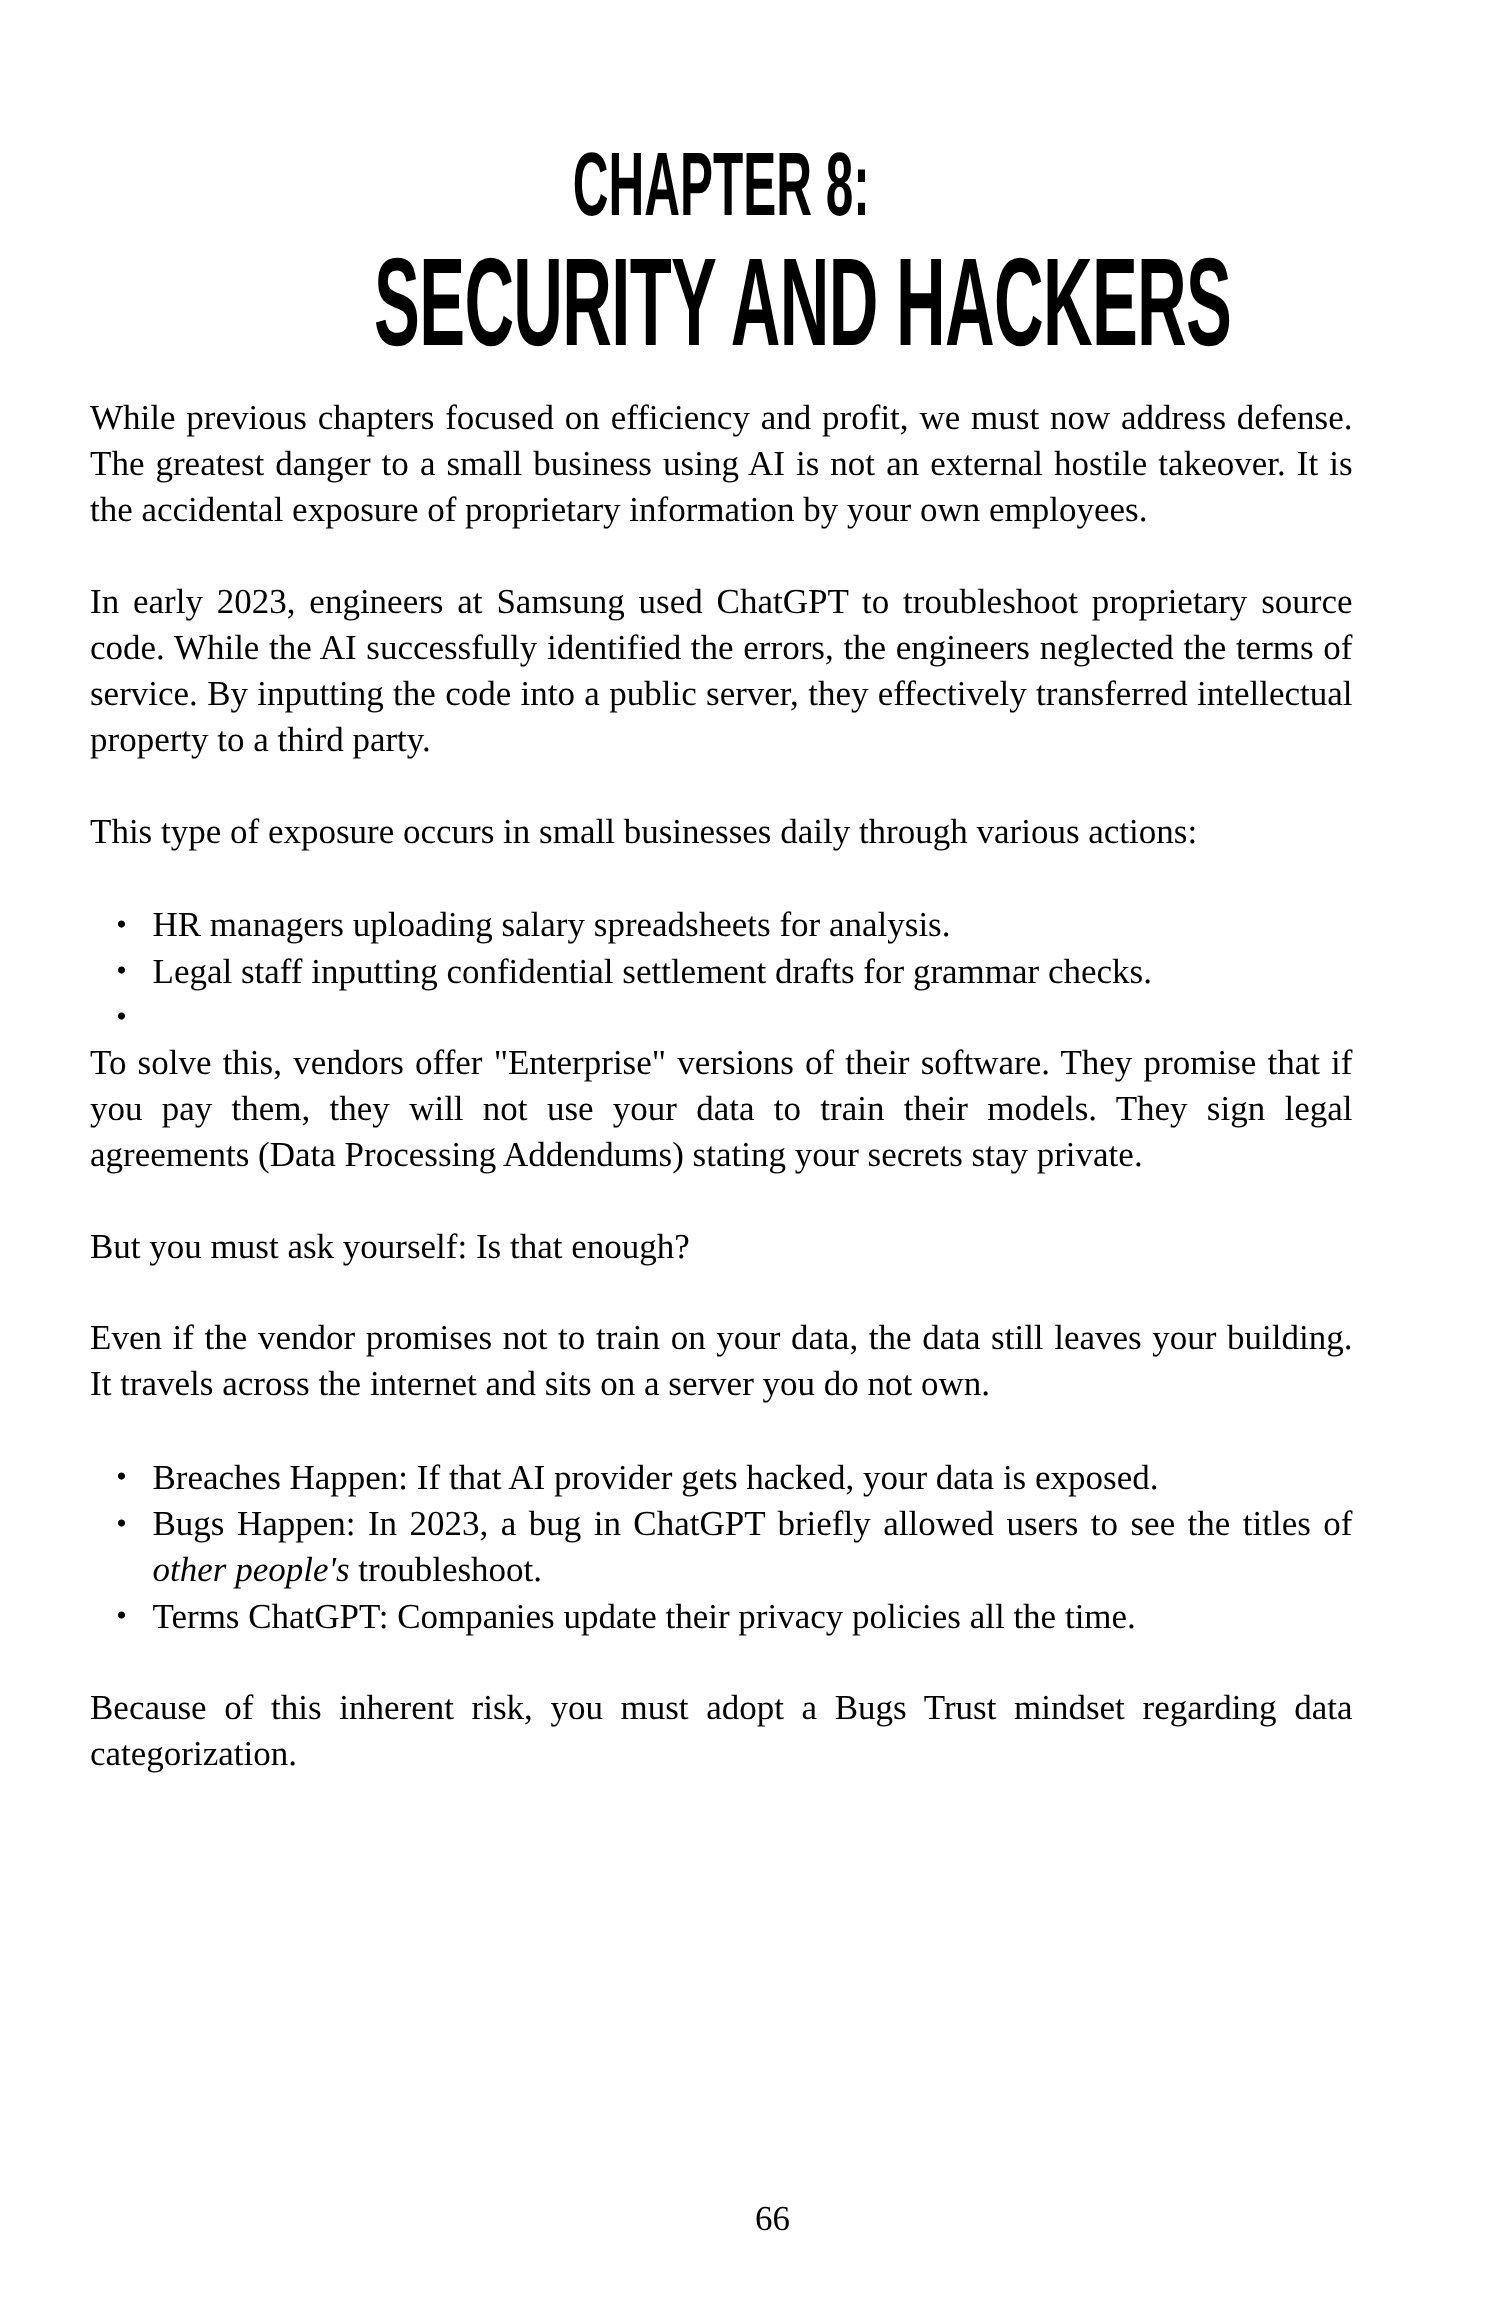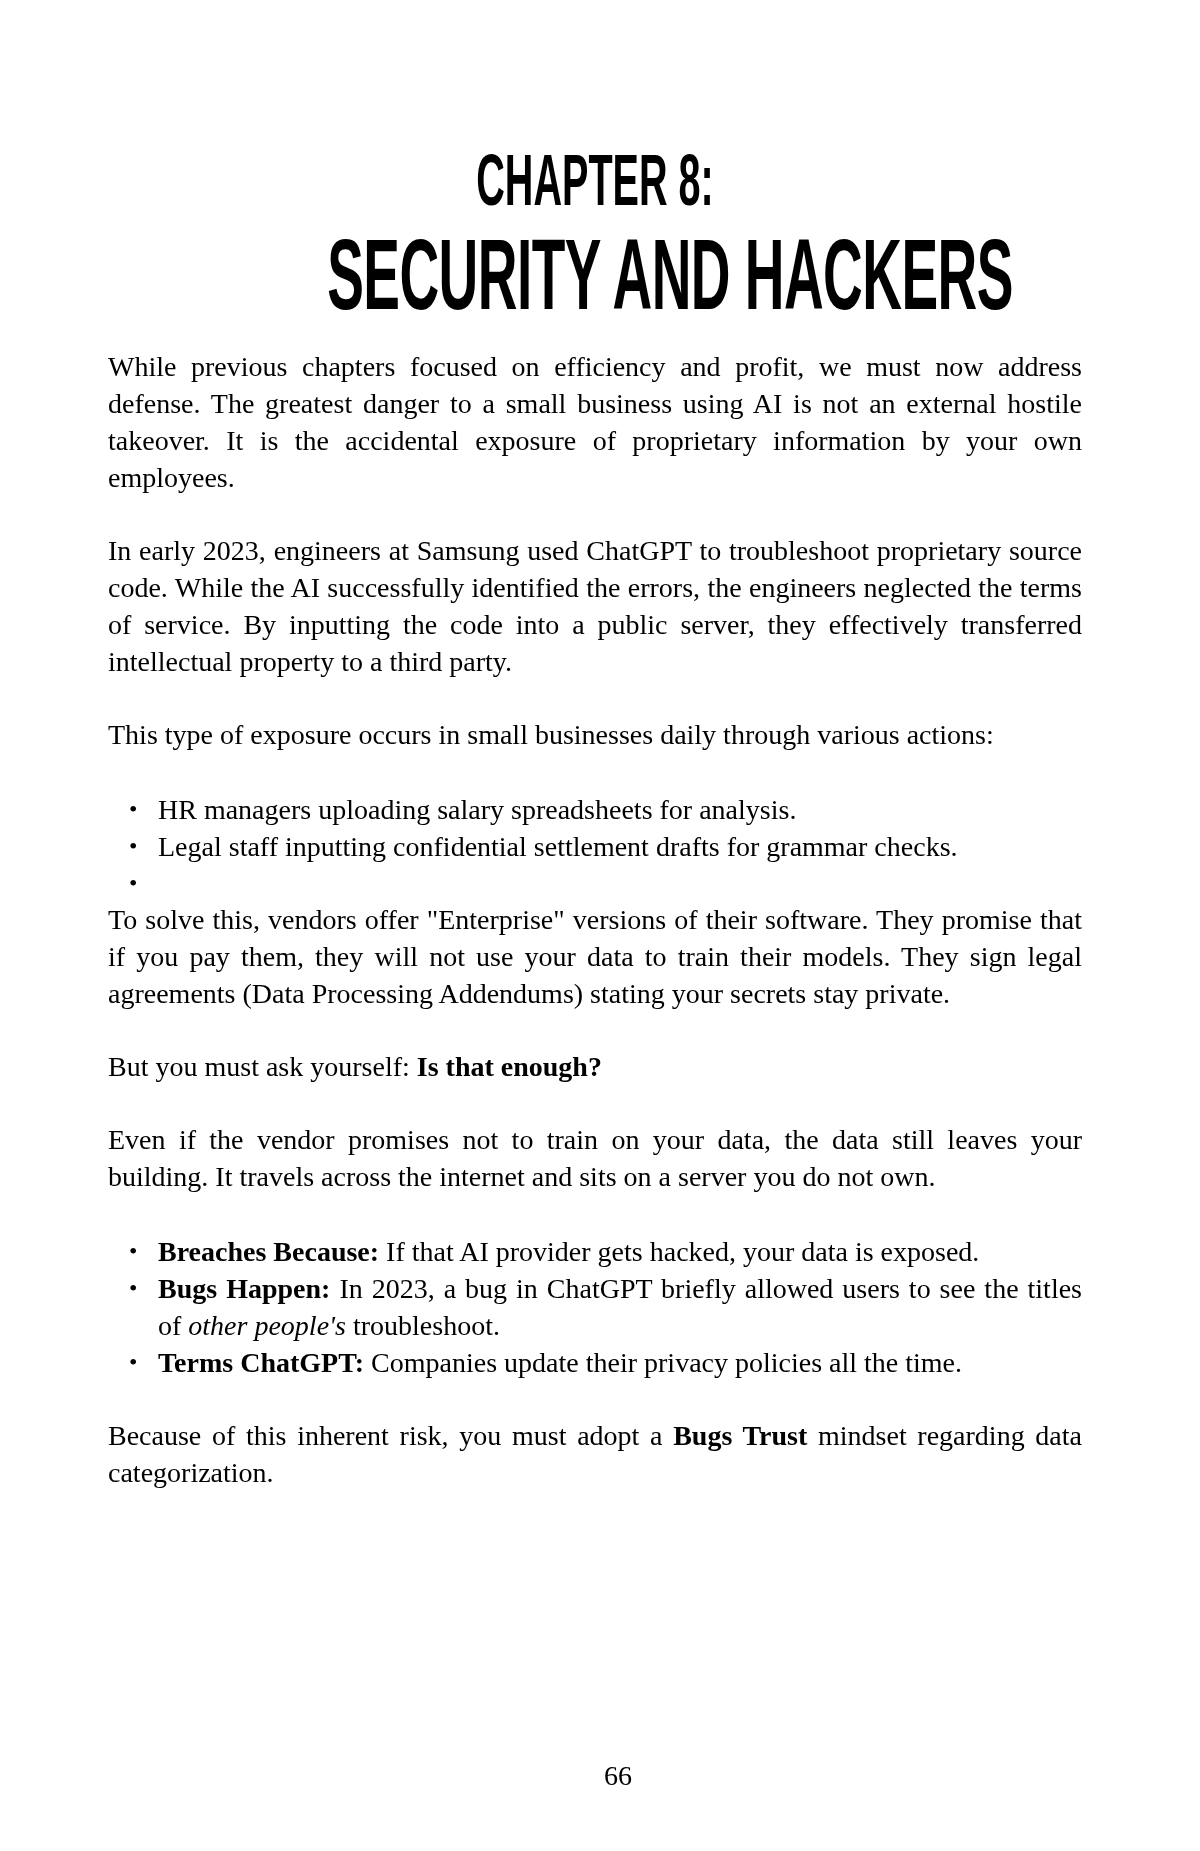--- a/index.html
+++ b/index.html
@@ -6,21 +6,21 @@
   .page {
     position: relative;
     width: 1200px;
     height: 1851px;
     margin: 0 auto;
     background: #ffffff;
     color: #000000;
     font-family: "Liberation Serif", serif;
     overflow: hidden;
   }
-  .content { padding: 88px 118px 0 108px; margin-top: 32px; }
+  .content { padding: 88px 118px 0 72px; }
 
   
   .kicker {
     margin-top: 22px;
     text-align: center;
     font-family: "Liberation Sans", sans-serif;
     font-weight: bold;
     font-size: 72px;
     line-height: 1.08;
     transform: scaleX(0.55);
@@ -40,21 +40,21 @@
     white-space: nowrap;
     letter-spacing: -1px;
   }
 
   .bodytext { margin-top: 24px; font-size: 28px; line-height: 37px; }
   .bodytext p {
     margin: 0 0 36px 0;
     text-align: justify;
     text-justify: inter-word;
   }
-  .bodytext strong { font-weight: bold; }
+  .bodytext strong { font-weight: normal; }
   .bodytext em { font-style: italic; }
 
   ul.blist {
     list-style: none;
     margin: 38px 0 36px 0;
     padding: 0;
   }
   ul.blist li {
     position: relative;
     padding-left: 50px;
@@ -102,21 +102,21 @@
         <li><span class="bullet">•</span></li>
       </ul>
 
       <p>To solve this, vendors offer "Enterprise" versions of their software. They promise that if you pay them, they will not use your data to train their models. They sign legal agreements (Data Processing Addendums) stating your secrets stay private.</p>
 
       <p><span>But you must ask yourself: </span><strong>Is that enough?</strong></p>
 
       <p>Even if the vendor promises not to train on your data, the data still leaves your building. It travels across the internet and sits on a server you do not own.</p>
 
       <ul class="blist">
-        <li><span class="bullet">•</span><span><strong>Breaches Because:</strong><span> If that AI provider gets hacked, your data is exposed.</span></span></li>
+        <li><span class="bullet">•</span><span><strong>Breaches Happen:</strong><span> If that AI provider gets hacked, your data is exposed.</span></span></li>
         <li><span class="bullet">•</span><span><strong>Bugs Happen:</strong><span> In 2023, a bug in ChatGPT briefly allowed users to see the titles of </span><em>other people's</em><span> troubleshoot.</span></span></li>
         <li><span class="bullet">•</span><span><strong>Terms ChatGPT:</strong><span> Companies update their privacy policies all the time.</span></span></li>
       </ul>
 
       <p><span>Because of this inherent risk, you must adopt a </span><strong>Bugs Trust</strong><span> mindset regarding data categorization.</span></p>
     </main>
   </div>
 
   <footer class="page-number">66</footer>
 </div>

